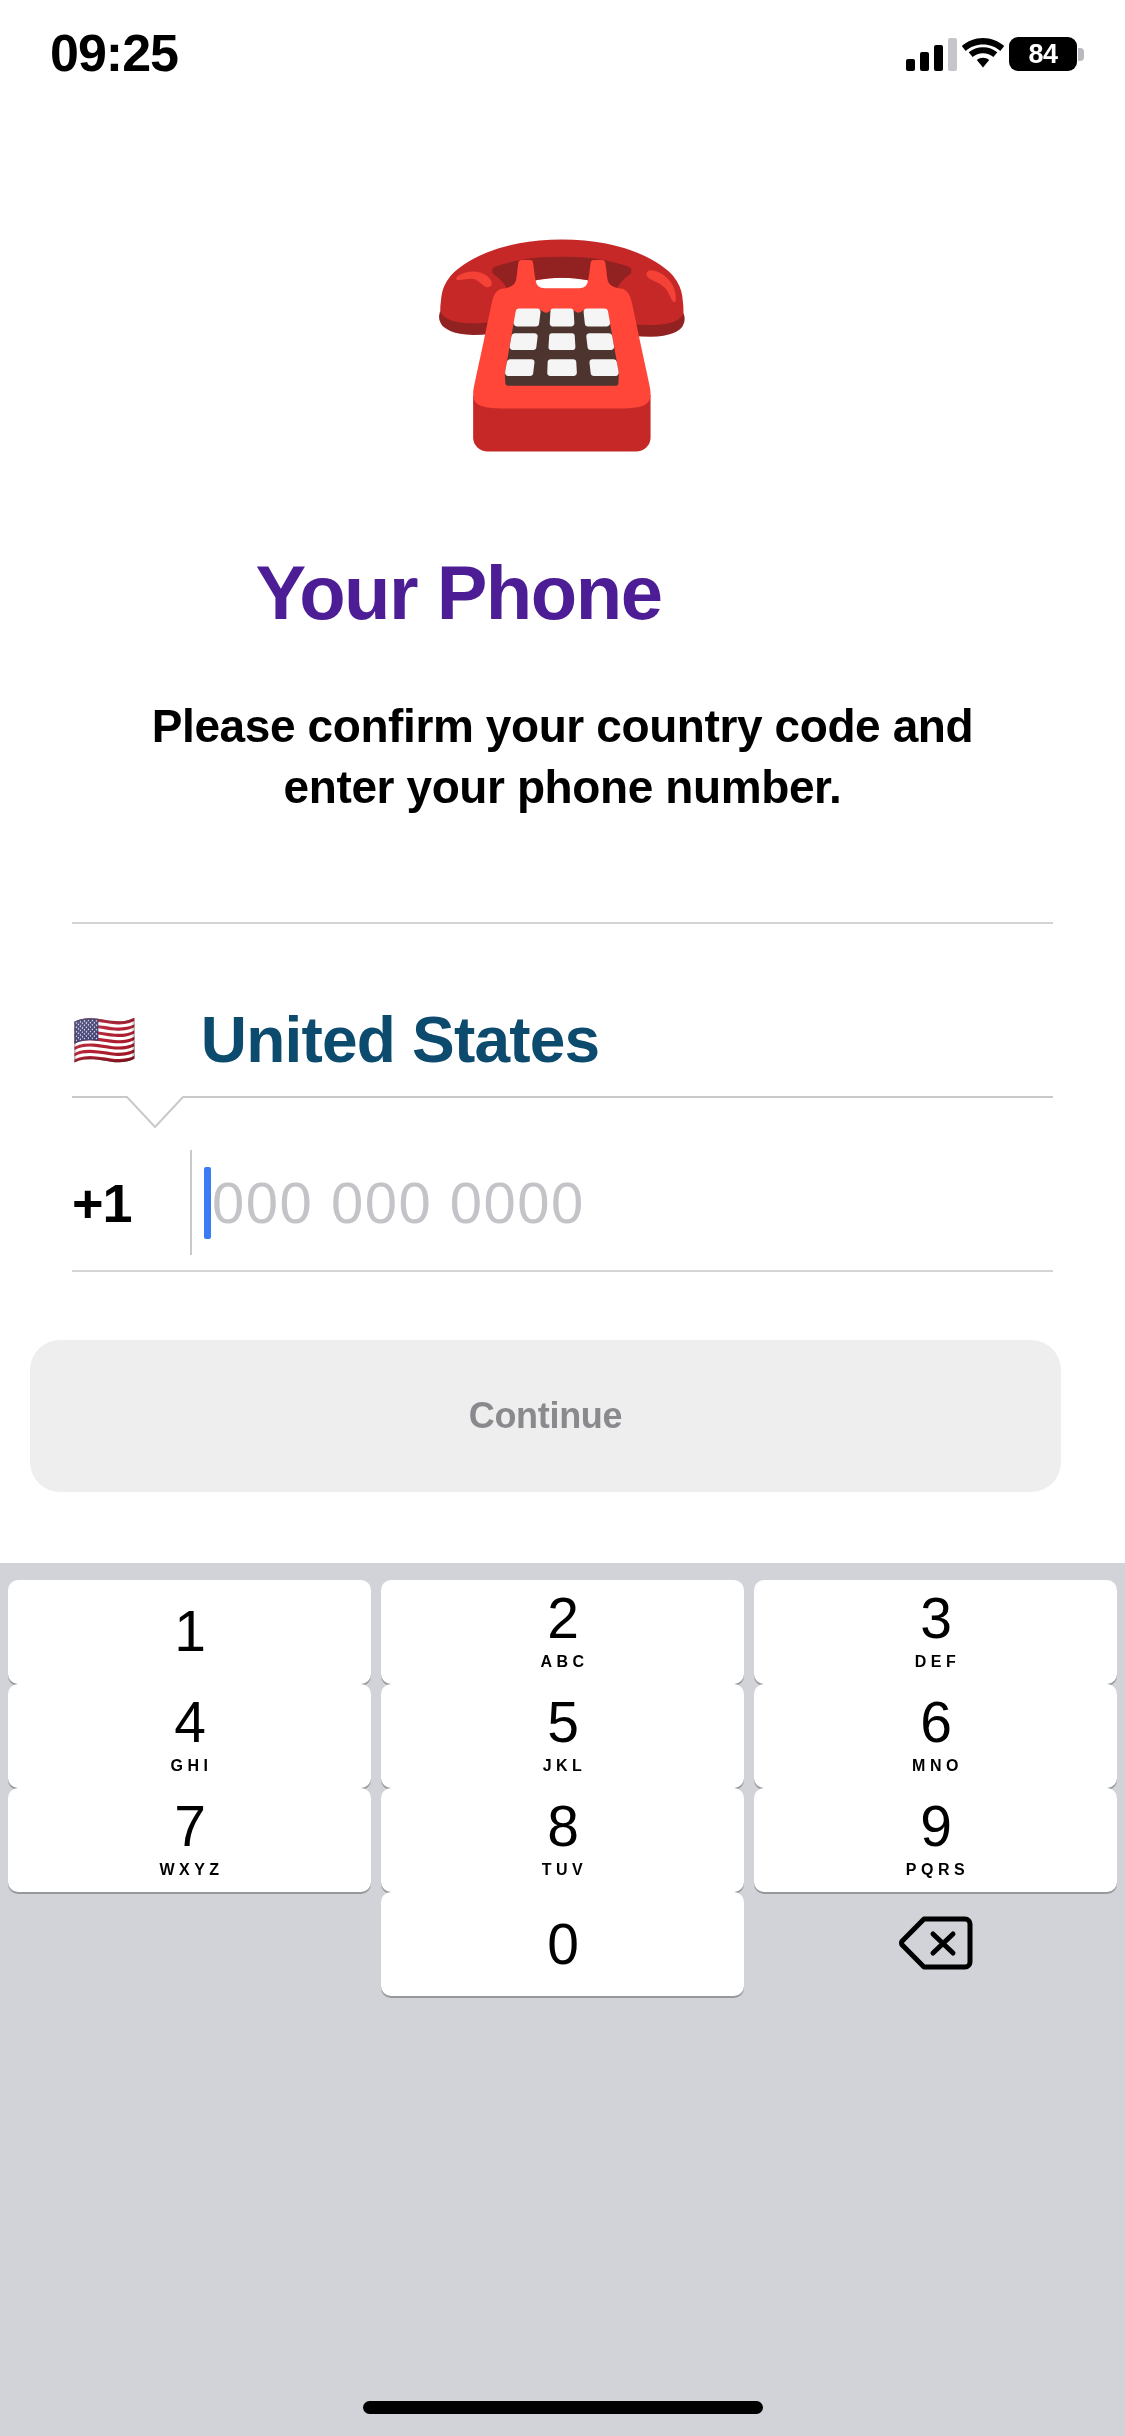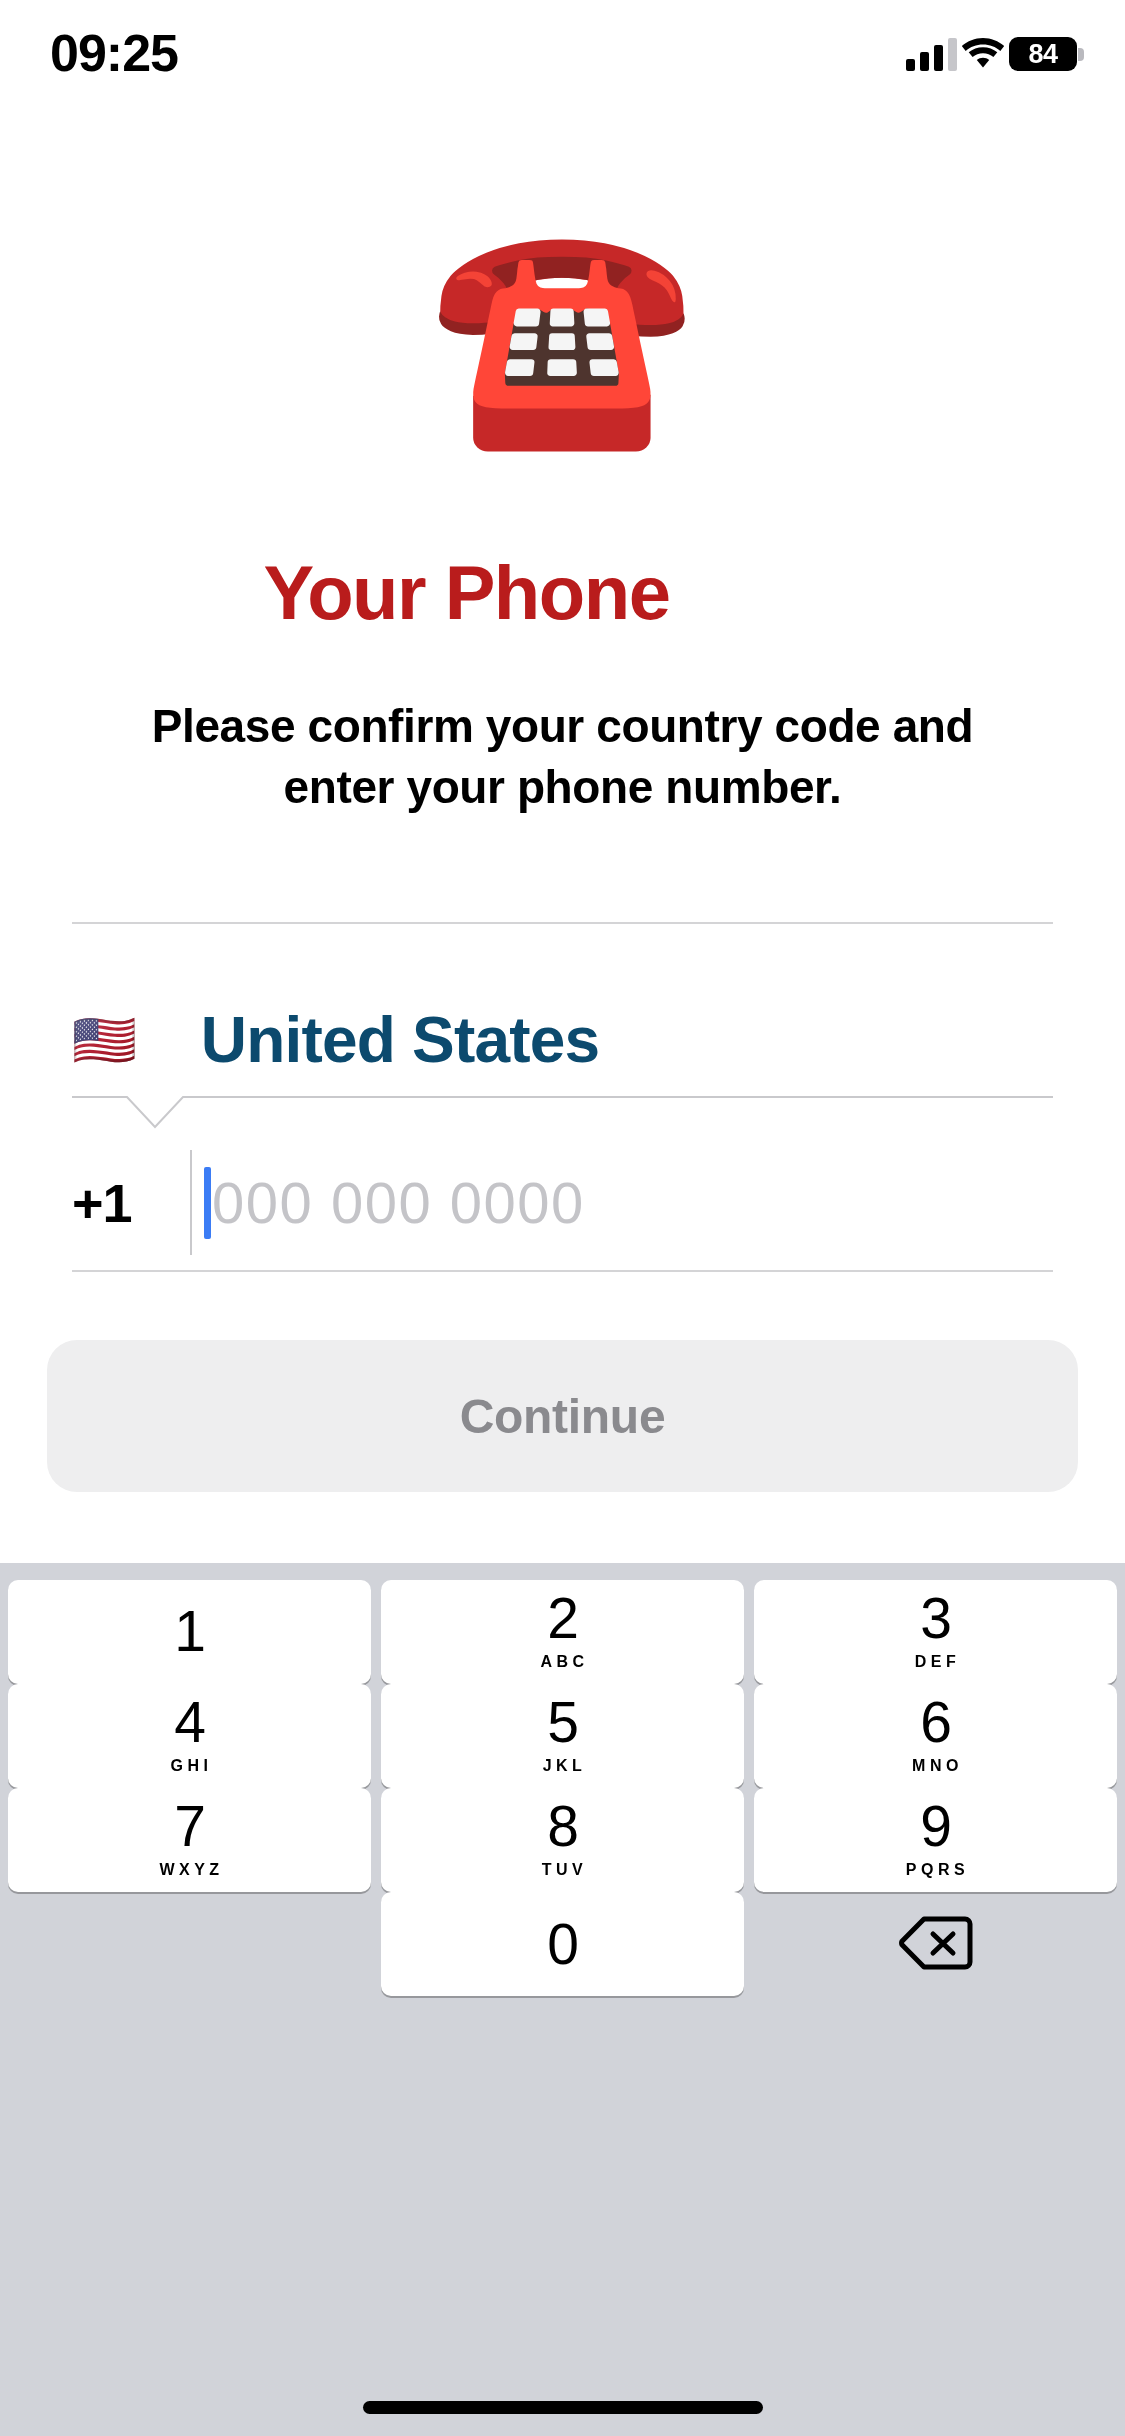--- a/index.html
+++ b/index.html
@@ -87,23 +87,22 @@
 
   
   #page-title {
     position: absolute;
     top: 545px; left: 0;
     width: 917px;
     text-align: center;
     font-size: 76px;
     font-weight: bold;
     letter-spacing: -1.5px;
-    color: #b91c1c;
+    color: #4c1d95;
     line-height: 96px;
-    margin-left: 8px;
   }
   #page-subtitle {
     position: absolute;
     top: 696px; left: 100px;
     width: 925px;
     text-align: center;
     font-size: 46px;
     font-weight: bold;
     color: #000;
     line-height: 61px;
@@ -196,27 +195,27 @@
     font-size: 58px;
     color: #c4c4c8;
     letter-spacing: 1.5px;
     line-height: 72px;
     margin-left: 1px;
   }
 
   
   #continue-button {
     position: absolute;
-    top: 440px; left: 47px;
+    top: 440px; left: 30px;
     width: 1031px; height: 152px;
     background: #eeeeef;
     border: none;
     border-radius: 30px;
     font-family: "Liberation Sans", sans-serif;
-    font-size: 48px;
+    font-size: 36px;
     font-weight: bold;
     color: #8a8a8e;
     letter-spacing: -0.3px;
   }
 
   
   #keypad {
     position: absolute;
     left: 0; top: 1563px;
     width: 1125px; height: 873px;

